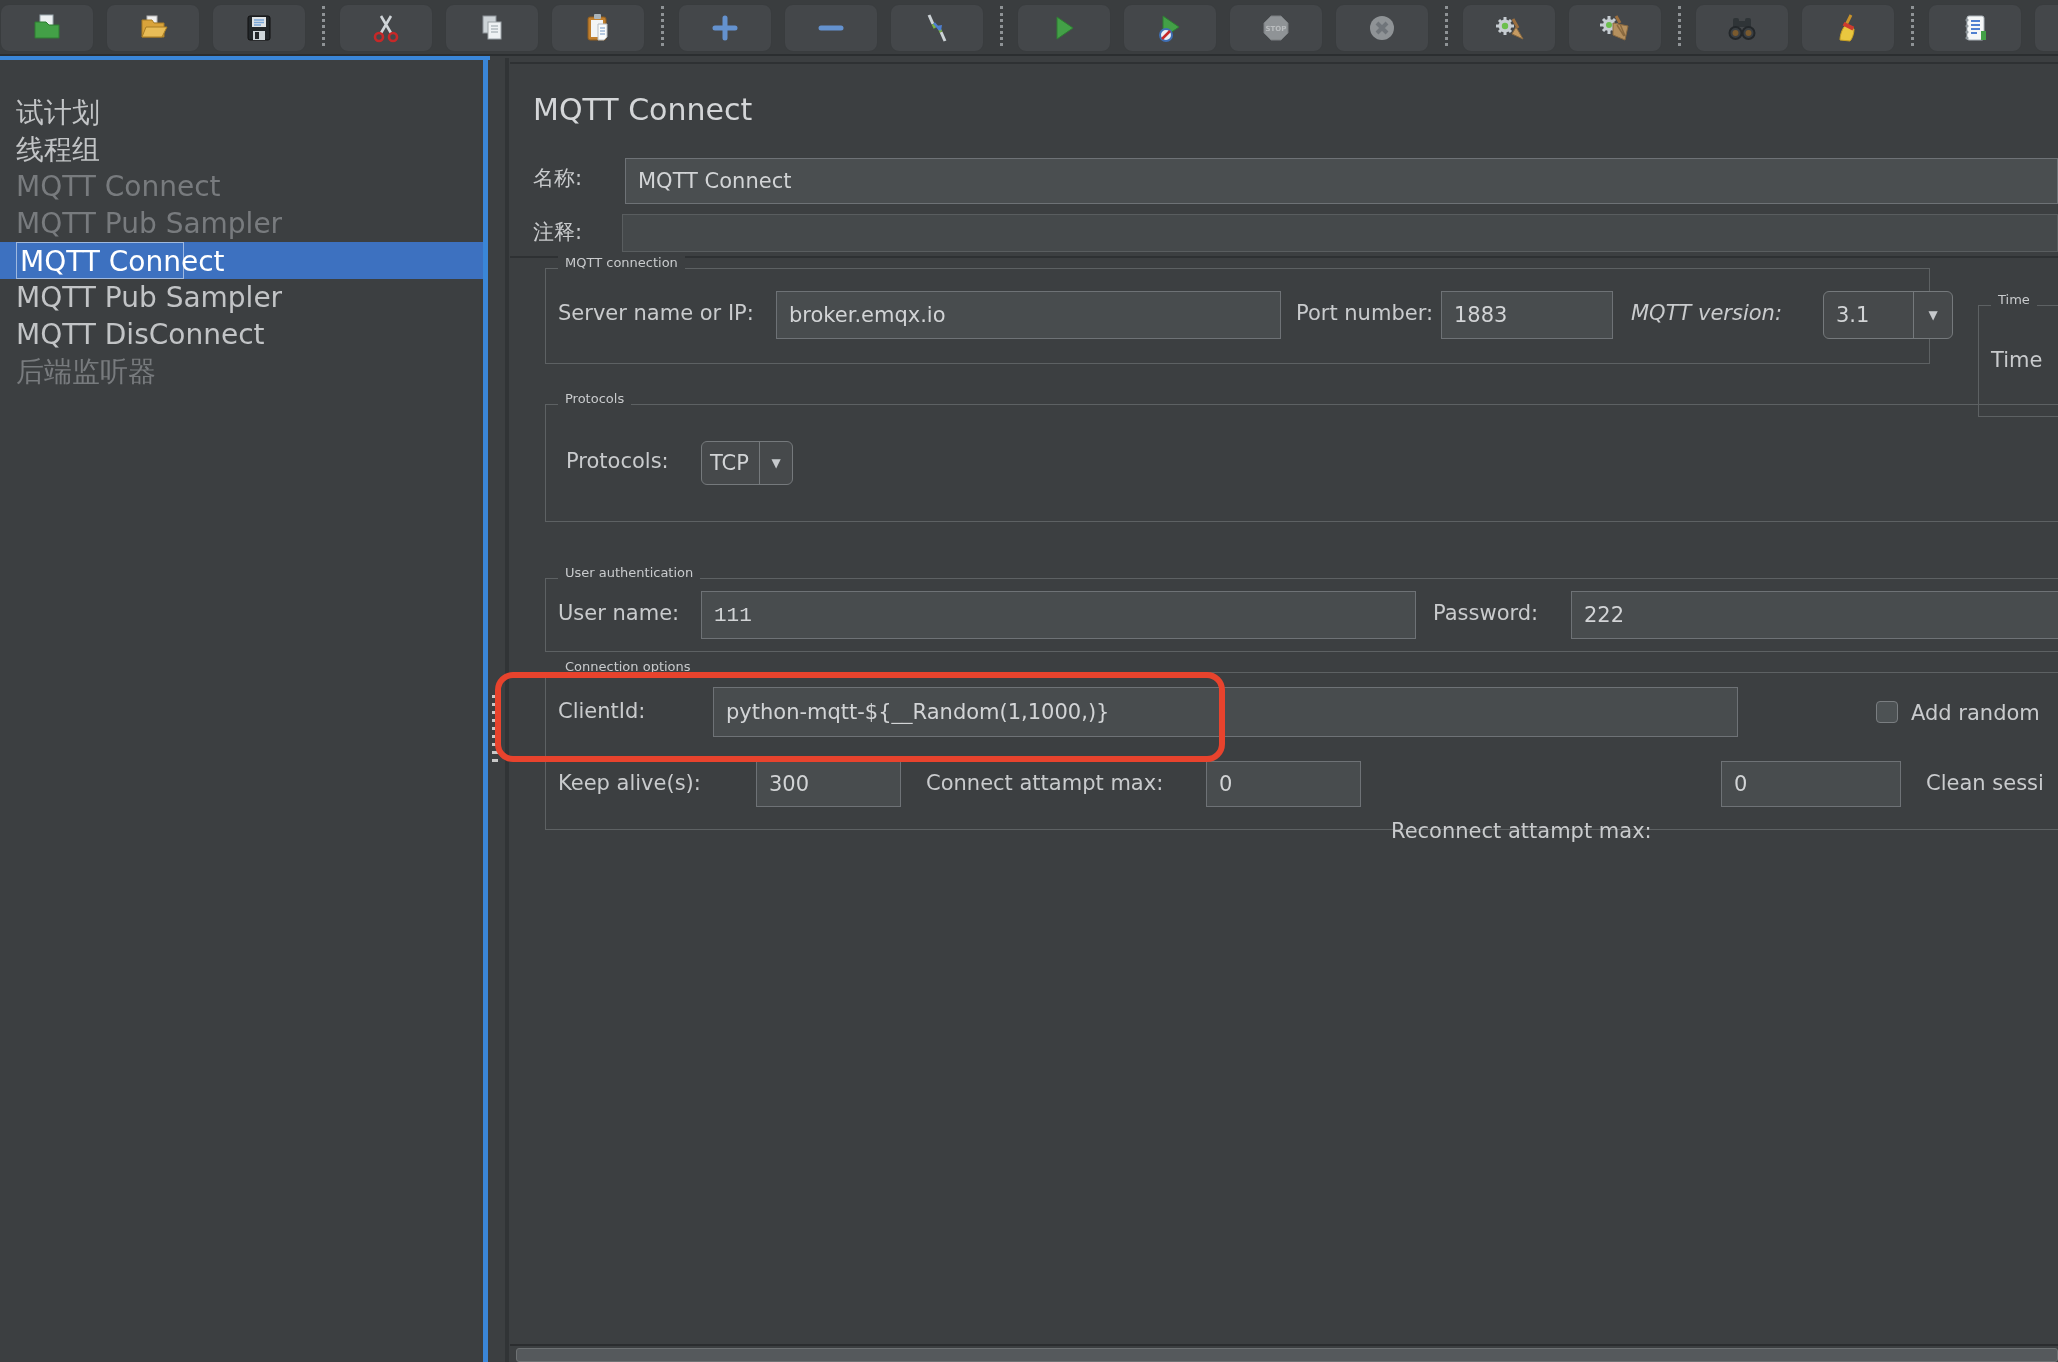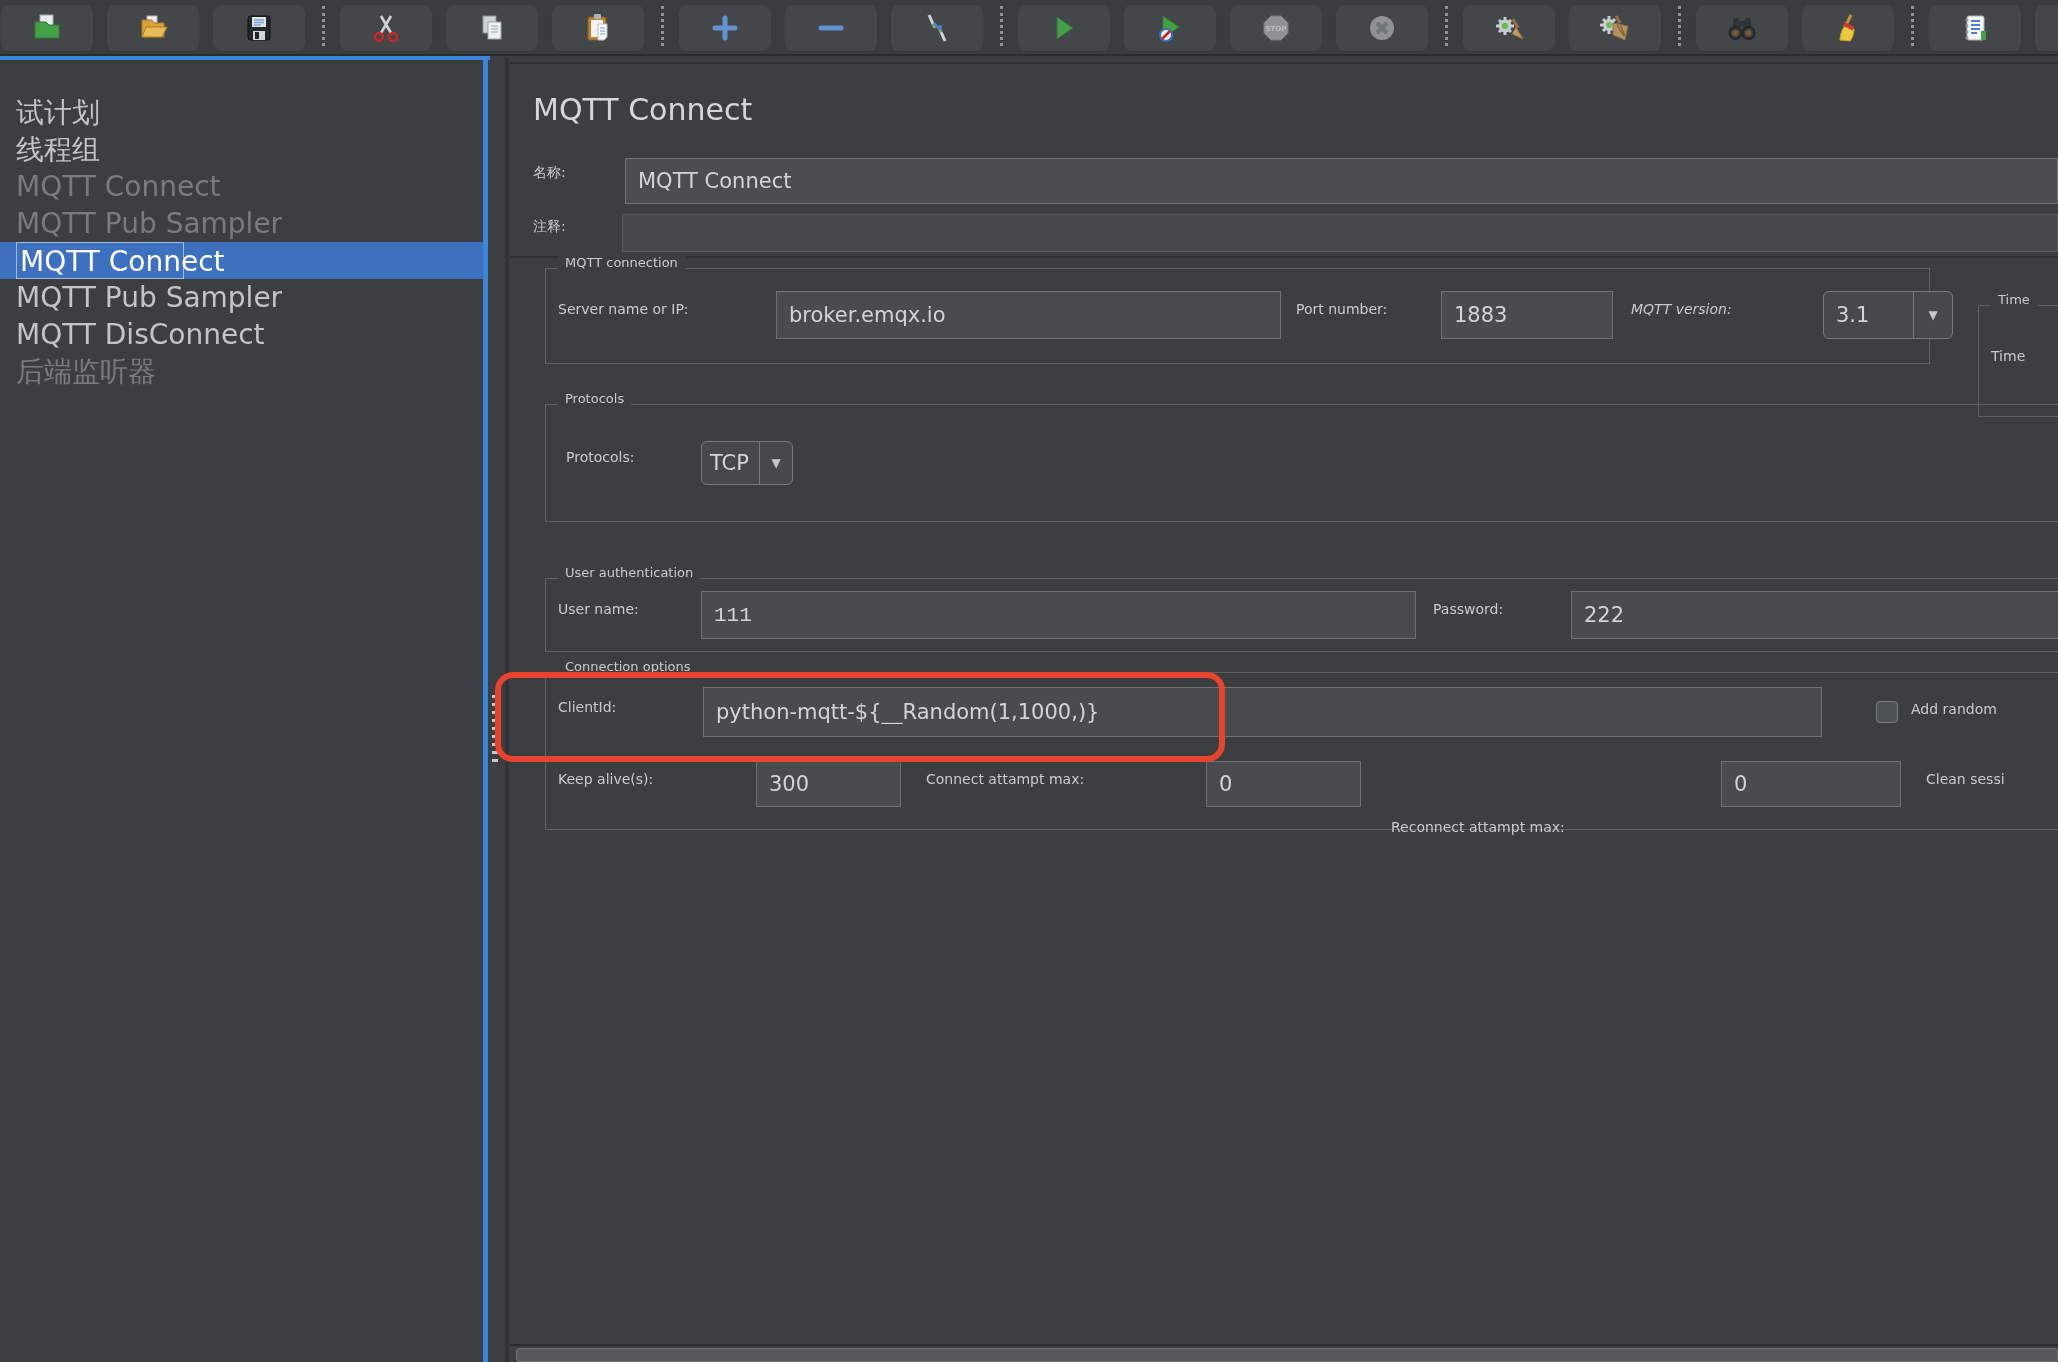--- a/index.html
+++ b/index.html
@@ -26,21 +26,21 @@
   .tree-row.selected{color:#ffffff;}
   .sel-box{display:inline-block;box-sizing:border-box;width:168px;height:37px;
            border:1px solid #9fb9e0;padding-left:3px;}
   .splitter-dots{position:absolute;left:492px;top:695px;width:6px;height:70px;z-index:7;
       background-image:repeating-linear-gradient(to bottom,#c8c8c8 0 3px,transparent 3px 8px);
       background-size:3px 100%;background-repeat:repeat-x;}
   .vdivider{position:absolute;left:505px;top:58px;width:4px;height:1304px;background:#313436;}
   
   .main{position:absolute;left:510px;top:58px;width:1548px;height:1304px;}
   .ptitle{position:absolute;left:23px;top:34px;font-size:30px;color:#d4d6d8;}
-  .flabel{position:absolute;font-size:14px;color:#c9cbcd;white-space:nowrap;}
+  .flabel{position:absolute;font-size:21px;color:#c9cbcd;white-space:nowrap;}
   .tinput{position:absolute;box-sizing:border-box;background:#484c4e;border:1px solid #6e7276;
           color:#d2d4d6;font-size:21px;padding:0 12px;font-family:inherit;outline:none;}
   .hline{position:absolute;background:#2e3133;}
   .group{position:absolute;border:1px solid #5d6163;box-sizing:border-box;}
   .legend{position:absolute;top:-14px;left:12px;background:#3c3f41;padding:0 7px;
           font-size:13px;color:#c9cbcd;white-space:nowrap;}
   .combo{position:absolute;display:flex;box-sizing:border-box;border:1px solid #75797c;
          border-radius:6px;background:#46494b;overflow:hidden;}
   .combo-value{padding:0 12px;font-size:21px;color:#d2d4d6;display:flex;align-items:center;}
   .combo-arrow{width:38px;border-left:1px solid #75797c;display:flex;align-items:center;
@@ -275,21 +275,21 @@
       <span class="legend">User authentication</span>
       <div class="flabel" style="left:12px;top:22px;">User name:</div>
       <input class="tinput" style="left: 155px; top: 12px; width: 715px; height: 48px; font-family: Liberation Mono, monospace;" value="111">
       <div class="flabel" style="left:887px;top:22px;">Password:</div>
       <input class="tinput" style="left: 1025px; top: 12px; width: 560px; height: 48px;" value="222">
     </div>
 
     <div class="group" style="left:35px;top:614px;width:1560px;height:158px;">
       <span class="legend">Connection options</span>
       <div class="flabel" style="left:12px;top:26px;">ClientId:</div>
-      <input class="tinput" style="left: 157px; top: 14px; width: 1119px; height: 50px;" value="python-mqtt-${__Random(1,1000,)}">
+      <input class="tinput" style="left: 167px; top: 14px; width: 1025px; height: 50px;" value="python-mqtt-${__Random(1,1000,)}">
       <div class="checkbox" style="left:1330px;top:28px;"></div>
       <div class="flabel" style="left:1365px;top:28px;">Add random</div>
 
       <div class="flabel" style="left:12px;top:98px;">Keep alive(s):</div>
       <input class="tinput" style="left: 210px; top: 88px; width: 145px; height: 46px;" value="300">
       <div class="flabel" style="left:380px;top:98px;">Connect attampt max:</div>
       <input class="tinput" style="left: 660px; top: 88px; width: 155px; height: 46px;" value="0">
       <div class="flabel" style="left:845px;top:98px;margin-top:48px;">Reconnect attampt max:</div>
       <input class="tinput" style="left: 1175px; top: 88px; width: 180px; height: 46px;" value="0">
       <div class="flabel" style="left:1380px;top:98px;">Clean sessi</div>

